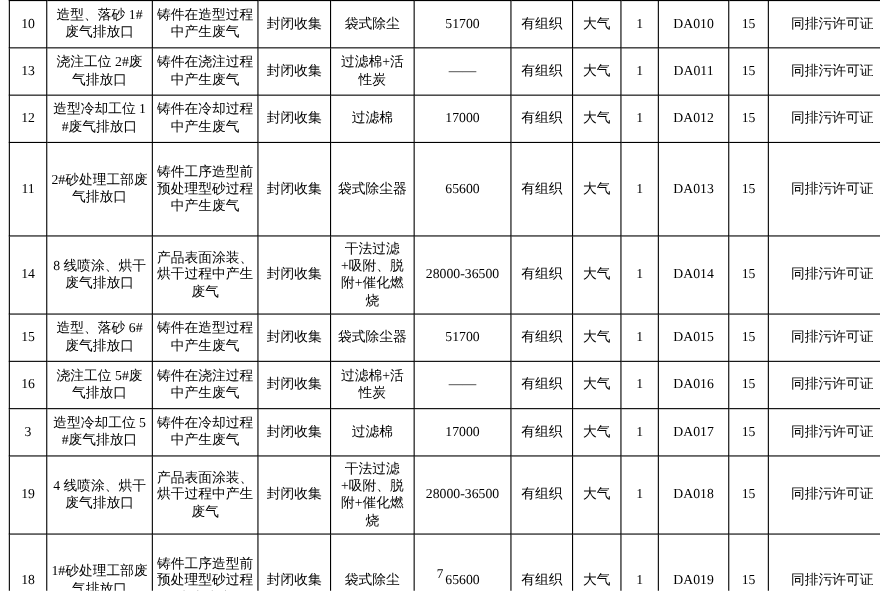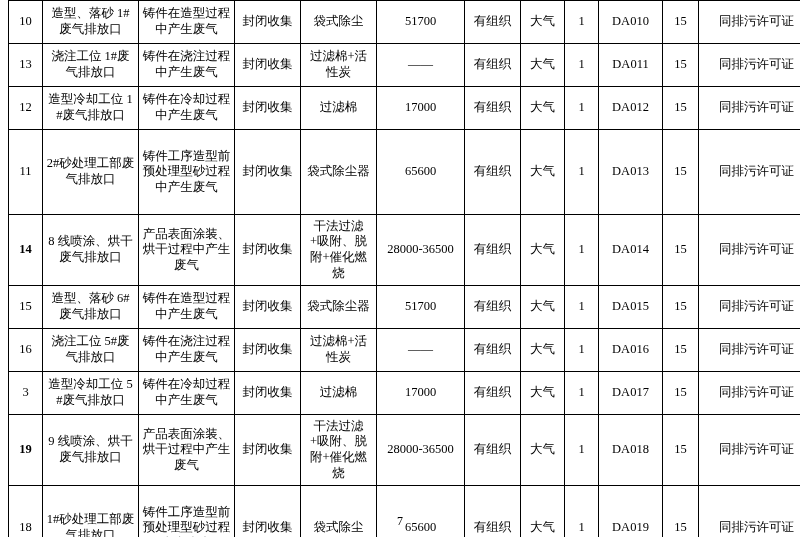--- a/index.html
+++ b/index.html
@@ -50,21 +50,21 @@
   col.c-level   { width: 34px; }
   col.c-code    { width: 64px; }
   col.c-height  { width: 36px; }
   col.c-perm    { width: 116px; }
 
   .cell-text {
     display: block;
     padding: 0 2px;
   }
   .tall-2 { height: 38px; }
-  .tall-4 { height: 66px; font-weight: bold; }
+  .tall-4 { height: 66px; }
   .tall-5 { height: 80px; }
 
   .page-number {
     position: absolute;
     left: 0;
     right: 0;
     bottom: 8px;
     text-align: center;
     font-size: 12px;
     font-family: "Liberation Serif", "DejaVu Serif", serif;
@@ -127,21 +127,21 @@
           </td>
         <td>
             <span class="cell-text">同排污许可证</span>
           </td>
       </tr>
       <tr>
         <td class="tall-2">
             <span class="cell-text">13</span>
           </td>
         <td>
-            <span class="cell-text">浇注工位 1#废气排放口</span>
+            <span class="cell-text">浇注工位 2#废气排放口</span>
           </td>
         <td>
             <span class="cell-text">铸件在浇注过程中产生废气</span>
           </td>
         <td>
             <span class="cell-text">封闭收集</span>
           </td>
         <td>
             <span class="cell-text">过滤棉+活性炭</span>
           </td>
@@ -393,21 +393,21 @@
           </td>
         <td>
             <span class="cell-text">同排污许可证</span>
           </td>
       </tr>
       <tr>
         <td class="tall-4">
             <span class="cell-text">19</span>
           </td>
         <td>
-            <span class="cell-text">9 线喷涂、烘干废气排放口</span>
+            <span class="cell-text">4 线喷涂、烘干废气排放口</span>
           </td>
         <td>
             <span class="cell-text">产品表面涂装、烘干过程中产生废气</span>
           </td>
         <td>
             <span class="cell-text">封闭收集</span>
           </td>
         <td>
             <span class="cell-text">干法过滤+吸附、脱附+催化燃烧</span>
           </td>

